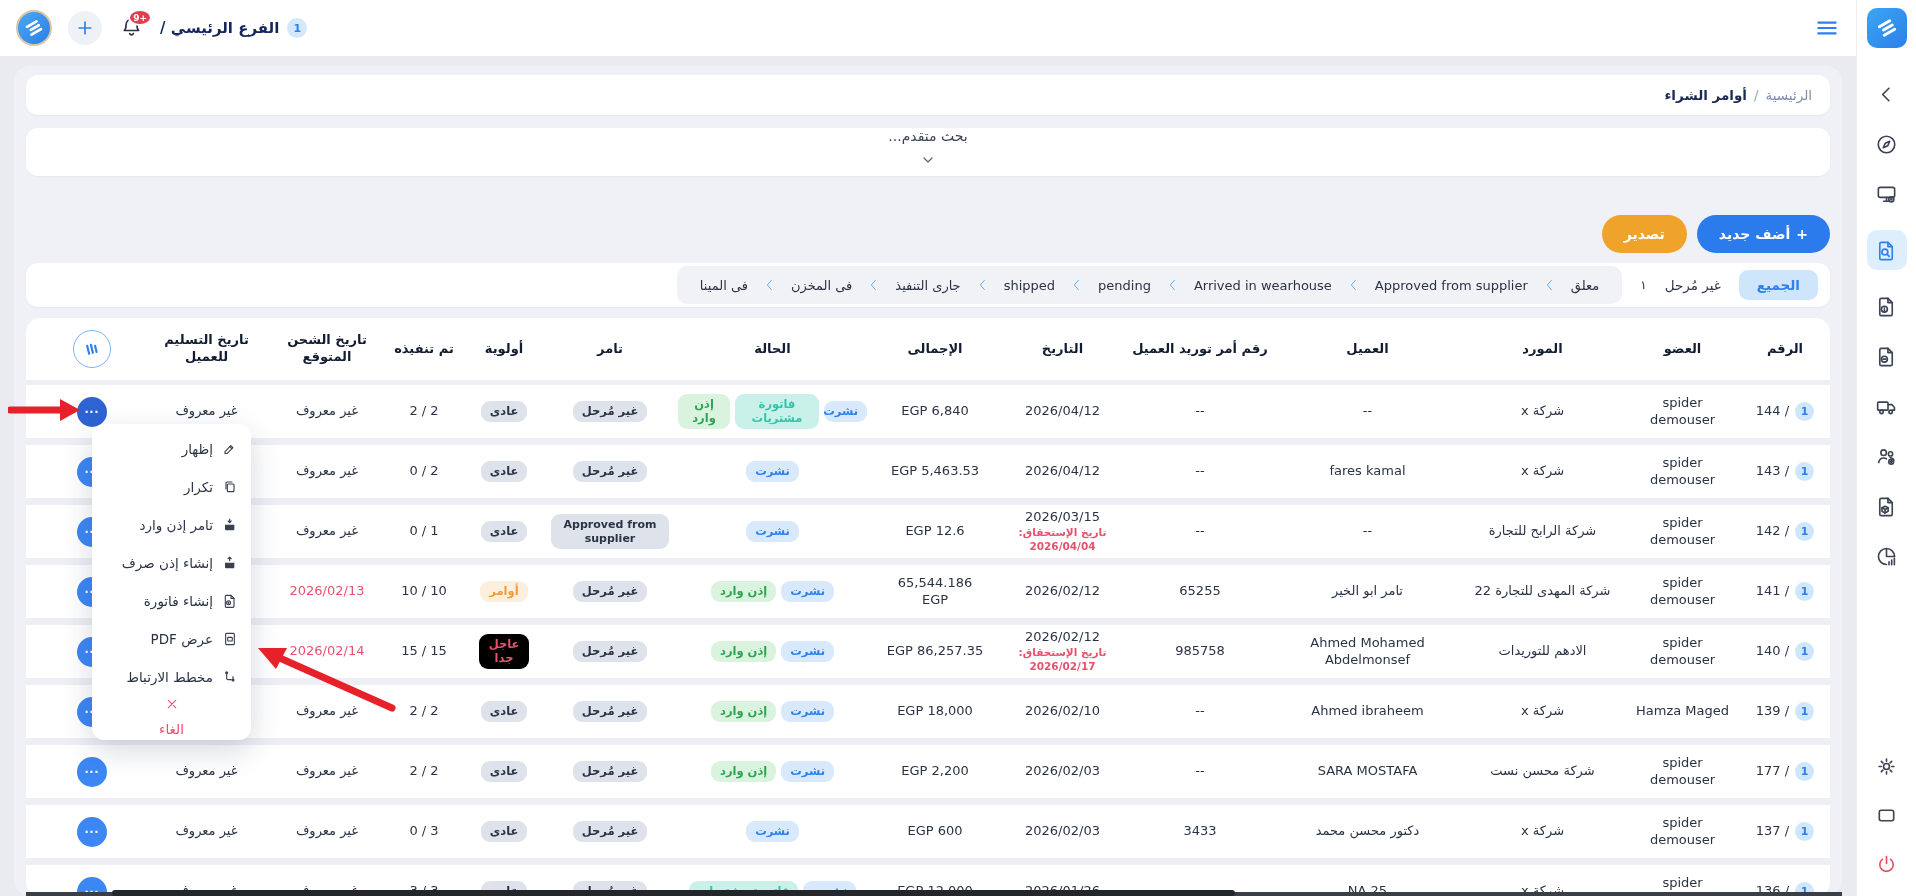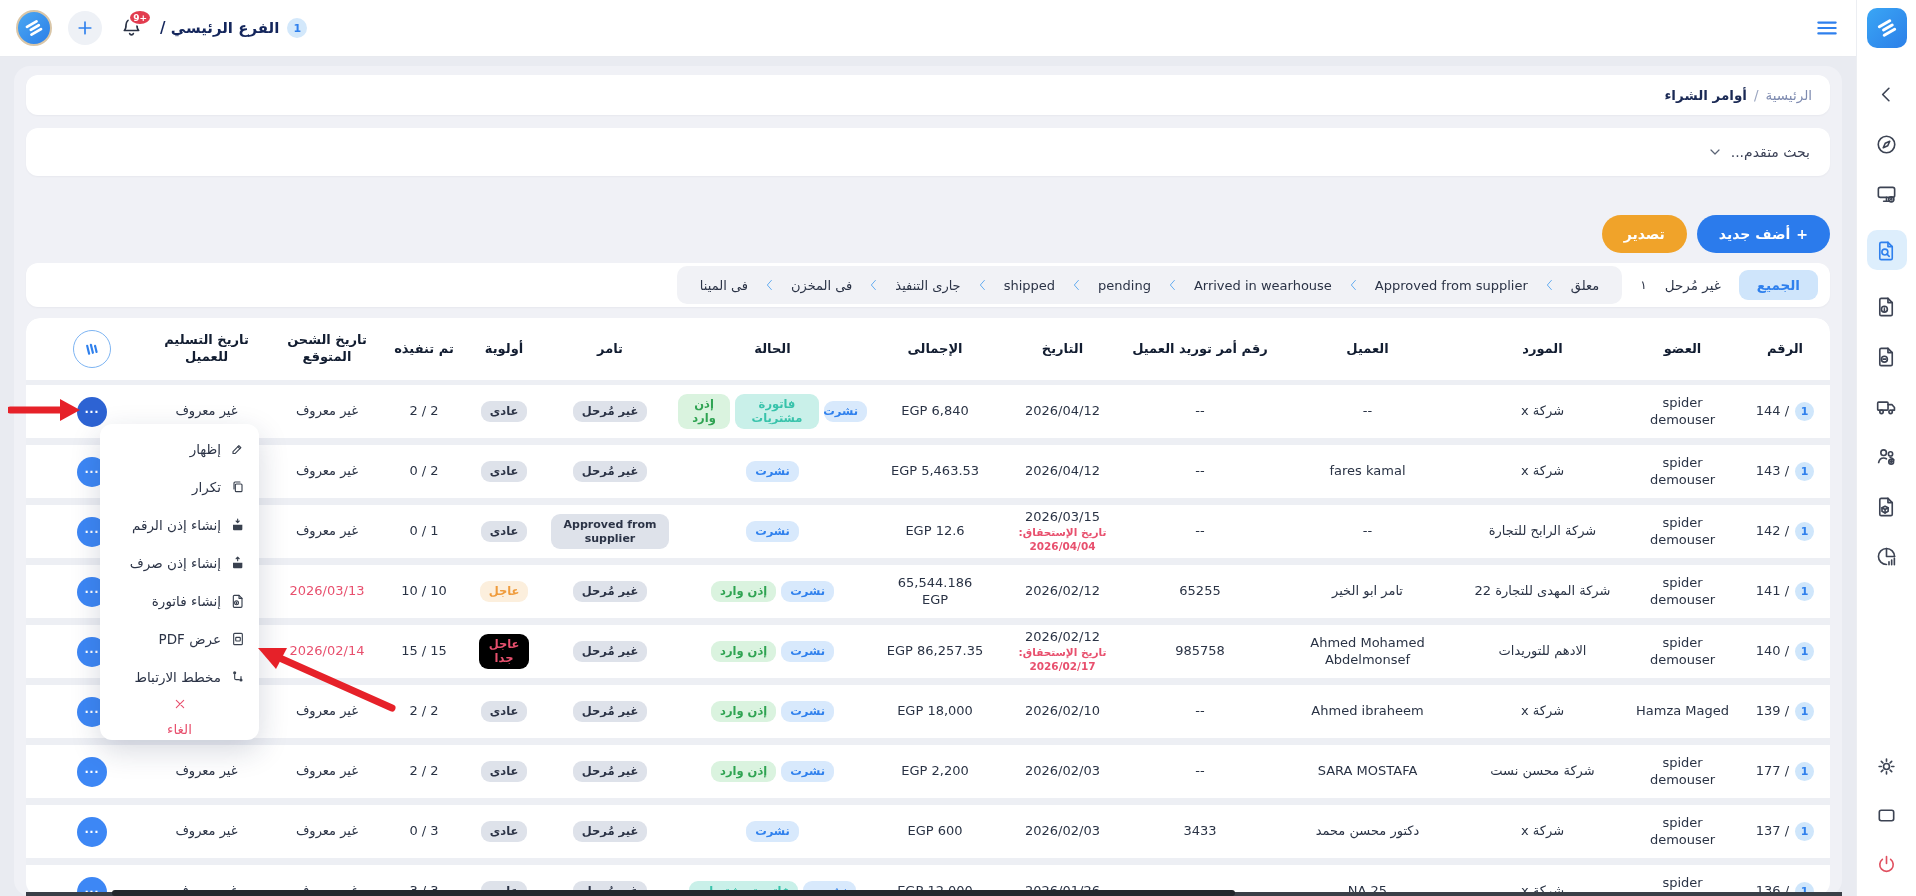--- a/index.html
+++ b/index.html
@@ -40,21 +40,21 @@
   .main{position:absolute;top:57px;right:60px;left:0;bottom:0;padding:9px 14px 0 14px;}
   .container{background:#f0f1f6;border-radius:16px;height:100%;padding:9px 12px 0 12px;
           display:flex;flex-direction:column;}
   .card{background:#fff;border-radius:12px;box-shadow:0 1px 2px rgba(16,24,40,.04);}
   .crumb-card{height:40px;display:flex;align-items:center;padding:0 18px;margin-bottom:13px;
           font-size:13.5px;}
   .crumb-home{color:#7e8bb0;cursor:pointer;}
   .crumb-sep{color:#9aa5c0;margin:0 7px;}
   .crumb-cur{color:#1b2a55;font-weight:bold;}
   .search-card{height:48px;display:flex;align-items:center;padding:0 20px;margin-bottom:39px;
-          gap:8px;cursor:pointer;}
+          gap:8px;cursor:pointer;flex-direction:column;}
   .search-lbl{font-size:14px;color:#3c4257;}
   .search-chev{color:#5b6476;}
   .btn-row{display:flex;align-items:center;gap:10px;height:38px;margin-bottom:10px;}
   .btn{border:none;border-radius:19px;height:38px;padding:0 22px;font-size:14px;font-weight:bold;
           color:#fff;cursor:pointer;font-family:inherit;display:flex;align-items:center;gap:6px;}
   .btn-add{background:#2b7bec;}
   .btn-export{background:#f0a32a;}
   .tabs-card{height:44px;display:flex;align-items:center;gap:18px;padding:0 12px;margin-bottom:11px;}
   .tab-all{background:#cfe5fb;color:#2f80ed;font-weight:bold;font-size:13.5px;border-radius:9px;
           padding:7px 18px;cursor:pointer;}
@@ -91,21 +91,21 @@
   .red-txt{color:#e8506e;}
   .due{font-size:10.5px;font-weight:bold;color:#e8506e;line-height:1.3;margin-top:1px;}
   .dots{width:30px;height:30px;border-radius:50%;background:#3d87f5;color:#fff;border:none;
           font-size:14px;font-weight:bold;letter-spacing:1px;cursor:pointer;line-height:0;
           display:inline-flex;align-items:center;justify-content:center;padding:0 0 8px 0;}
   .dots.active{background:#2d63d3;}
   .cols-btn{width:38px;height:38px;border-radius:50%;border:1.6px solid #7db4f2;background:#fff;
           color:#2f80ed;display:inline-flex;align-items:center;justify-content:center;cursor:pointer;}
   .actcell{text-align:center;}
   
-  .ctx{position:absolute;left:100px;top:424px;width:159px;background:#fff;border-radius:12px;
+  .ctx{position:absolute;left:92px;top:424px;width:159px;background:#fff;border-radius:12px;
           box-shadow:0 10px 30px rgba(25,39,80,.18);z-index:40;padding:6px 0;}
   .mi{display:flex;align-items:center;gap:9px;padding:0 13px;height:38px;font-size:13.5px;
           color:#2b3346;cursor:pointer;}
   .mi .ic{color:#39414f;}
   .mi.danger,{color:#e8506e;}
   .mi.danger{color:#e8506e;flex-direction:column;}
   .mi.danger .ic{color:#e8506e;}
   
   .arrow-svg{position:absolute;z-index:50;pointer-events:none;}
   .hscroll-track{position:absolute;left:26px;right:74px;bottom:0;height:4px;background:#3a3f47;z-index:30;}
@@ -450,23 +450,23 @@
               <div class="td">spider
 demouser</div>
               <div class="td">شركة المهدى للتجارة 22</div>
               <div class="td">تامر ابو الخير</div>
               <div class="td ltr">65255</div>
               <div class="td"><div class="ltr">2026/02/12</div></div>
               <div class="td ltr">65,544.186
 EGP</div>
               <div class="td statcell"><span class="pill p-blue">نشرت</span><span class="pill p-green">إذن وارد</span></div>
               <div class="td"><span class="pill p-gray">غير مُرحل</span></div>
-              <div class="td"><span class="pill p-orange">عاجل</span></div>
+              <div class="td"><span class="pill p-orange">أوامر</span></div>
               <div class="td ltr">10 / 10</div>
-              <div class="td red-txt ltr">2026/03/13</div>
+              <div class="td red-txt ltr">2026/02/13</div>
               <div class="td">غير معروف</div>
               <div class="td actcell"><button class="dots">...</button></div>
             </div>
             <div class="tgrid trow">
               <div class="td"><span class="numcell"><span>140 /</span><span class="badge-num">1</span></span></div>
               <div class="td">spider
 demouser</div>
               <div class="td">الادهم للتوريدات</div>
               <div class="td">Ahmed Mohamed Abdelmonsef</div>
               <div class="td ltr">985758</div>
@@ -572,21 +572,21 @@
         </span>
         <span>تكرار</span>
       </div>
       <div class="mi">
         <span class="ic">
           <svg viewBox="0 0 24 24" width="16" height="16" fill="none" stroke="currentColor" stroke-width="1.7" stroke-linecap="round" stroke-linejoin="round">
             <path d="M4.5 11.5h14v7a1.5 1.5 0 0 1-1.5 1.5H6a1.5 1.5 0 0 1-1.5-1.5z" fill="currentColor" stroke="none"></path>
             <path d="M11.5 3v5.2M9.2 6l2.3 2.3L13.8 6"></path>
           </svg>
         </span>
-        <span>إنشاء إذن الرقم</span>
+        <span>تامر إذن وارد</span>
       </div>
       <div class="mi">
         <span class="ic">
           <svg viewBox="0 0 24 24" width="16" height="16" fill="none" stroke="currentColor" stroke-width="1.7" stroke-linecap="round" stroke-linejoin="round">
             <path d="M4.5 11.5h14v7a1.5 1.5 0 0 1-1.5 1.5H6a1.5 1.5 0 0 1-1.5-1.5z" fill="currentColor" stroke="none"></path>
             <path d="M11.5 8.5V3.3M9.2 5.6l2.3-2.3 2.3 2.3"></path>
           </svg>
         </span>
         <span>إنشاء إذن صرف</span>
       </div>

